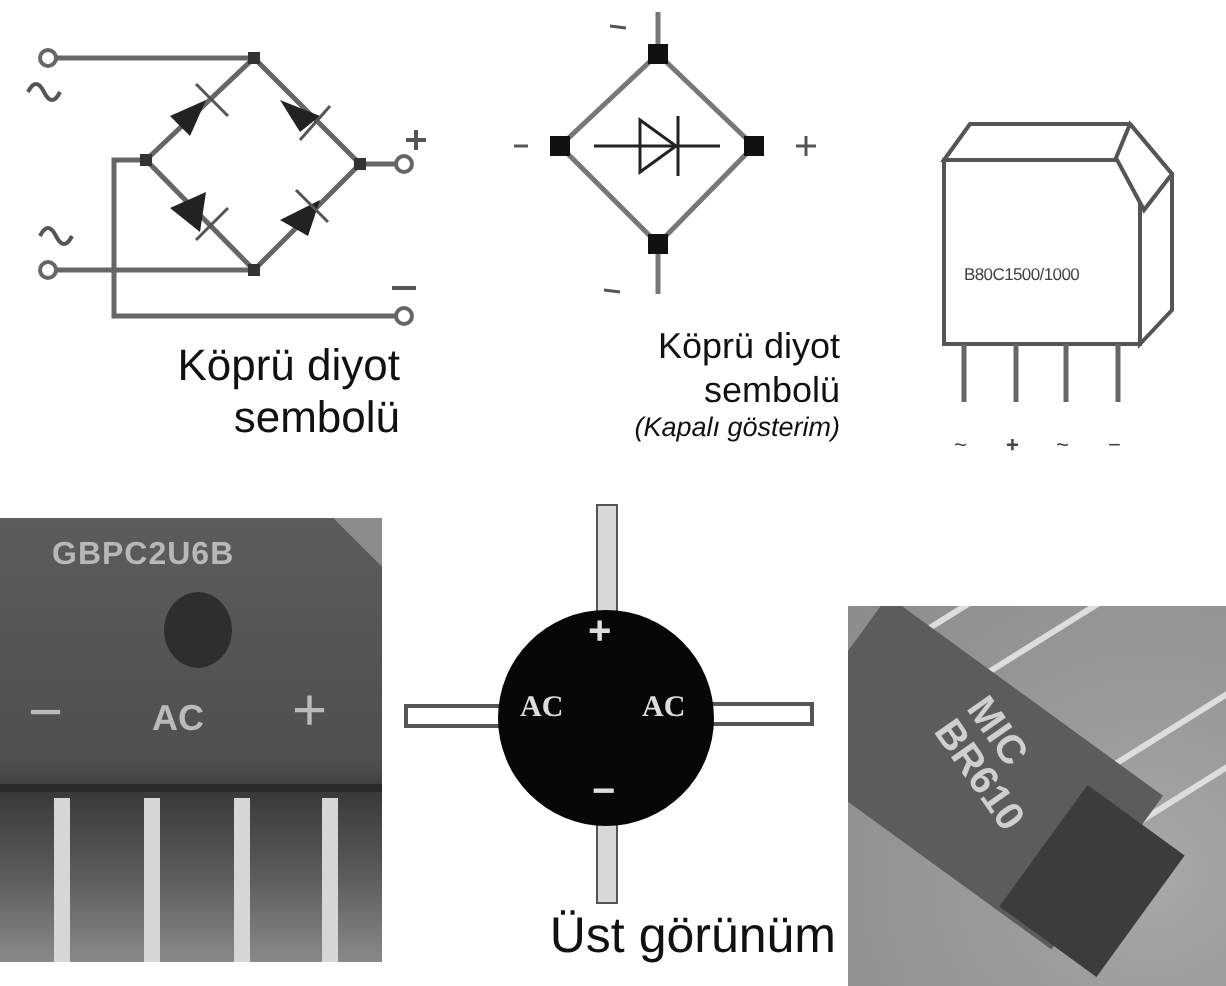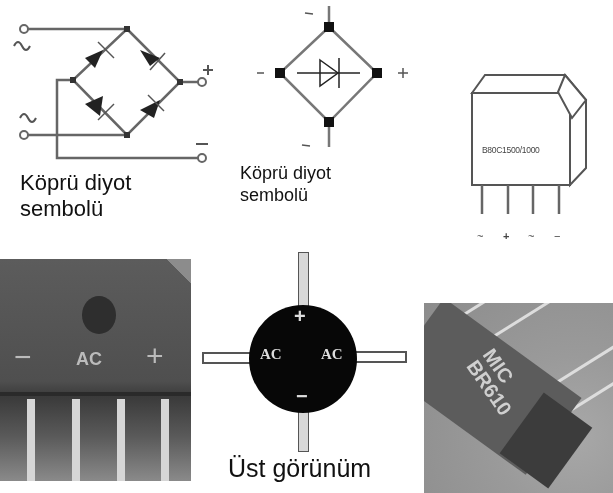--- a/index.html
+++ b/index.html
@@ -1,18 +1,18 @@
 <!DOCTYPE html>
 <html><head>
 <meta charset="utf-8">
 <style>
   html, body { margin: 0; padding: 0; background: #ffffff; }
   body { width: 613px; height: 493px; position: relative; overflow: hidden; font-family: "Liberation Sans", "DejaVu Sans", sans-serif; color: #111; }
   .abs { position: absolute; }
-  .caption { position: absolute; text-align: left; color: #111; line-height: 1.2; }
+  .caption { position: absolute; text-align: right; color: #111; line-height: 1.2; }
   .cap1 { left: 20px; top: 170px; width: 180px; font-size: 22px; }
   .cap2 { left: 240px; top: 163px; width: 180px; font-size: 18px; }
   .cap2 .italic { font-style: italic; font-size: 13.5px; display: block; }
   .cap3 { left: 228px; top: 453px; width: 190px; font-size: 25px; }
   .photo-left { left: 0; top: 259px; width: 191px; height: 222px; overflow: hidden; }
   .photo-right { left: 424px; top: 303px; width: 189px; height: 190px; overflow: hidden; }
 </style>
 </head>
 <body>
 
@@ -98,23 +98,24 @@
       <line x1="302" y1="145" x2="310" y2="146"></line>
       <line x1="257" y1="73" x2="264" y2="73"></line>
       <line x1="398" y1="73" x2="408" y2="73"></line>
       <line x1="403" y1="68" x2="403" y2="78"></line>
     </g>
   </svg>
 </div>
 <div class="caption cap2">
   <div>Köprü diyot</div>
   <div>sembolü</div>
+  <span class="italic">(Kapalı gösterim)</span>
 </div>
 
-<div class="abs" style="left:460px;top:70px;width:140px;height:180px;">
+<div class="abs" style="left:460px;top:57px;width:140px;height:180px;">
   <svg width="140" height="180" viewBox="460 70 140 180">
     <g stroke="#555" stroke-width="2" fill="#fff">
 
       <polygon points="472,93 485,75 565,75 586,100 570,93"></polygon>
 
       <rect x="472" y="93" width="98" height="92"></rect>
 
       <polygon points="570,93 586,100 586,168 570,185"></polygon>
 
       <polygon points="565,75 586,100 572,118 558,92" fill="#fff"></polygon>
@@ -131,20 +132,21 @@
   <div class="abs" style="left:14px;top:160px;width:120px;font-size:11px;color:#444;">
     <span class="abs" style="left:3px;">~</span>
     <span class="abs" style="left:29px;font-weight:bold;">+</span>
     <span class="abs" style="left:54px;">~</span>
     <span class="abs" style="left:80px;">−</span>
   </div>
 </div>
 
 <div class="abs photo-left" style="background:linear-gradient(180deg,#5c5c5c 0%,#4f4f4f 55%,#3a3a3a 62%,#5a5a5a 80%,#8a8a8a 100%);">
   <div class="abs" style="right:0;top:0;width:30px;height:30px;background:linear-gradient(225deg,#8c8c8c 40%,transparent 41%);"></div>
+  <div class="abs" style="left:26px;top:10px;font-size:16px;font-weight:bold;color:#b8b8b8;letter-spacing:0.5px;">GBPC2U6B</div>
   <div class="abs" style="left:82px;top:37px;width:34px;height:38px;border-radius:50%;background:#2e2e2e;"></div>
   <div class="abs" style="left:14px;top:83px;font-size:30px;color:#bbb;line-height:30px;">−</div>
   <div class="abs" style="left:76px;top:90px;font-size:18px;font-weight:bold;color:#bbb;">AC</div>
   <div class="abs" style="left:146px;top:82px;font-size:30px;color:#bbb;line-height:30px;">+</div>
   <div class="abs" style="left:0;top:133px;width:191px;height:4px;background:#2a2a2a;"></div>
   <div class="abs" style="left:27px;top:140px;width:8px;height:82px;background:#d6d6d6;"></div>
   <div class="abs" style="left:72px;top:140px;width:8px;height:82px;background:#d6d6d6;"></div>
   <div class="abs" style="left:117px;top:140px;width:8px;height:82px;background:#d6d6d6;"></div>
   <div class="abs" style="left:161px;top:140px;width:8px;height:82px;background:#d6d6d6;"></div>
 </div>

